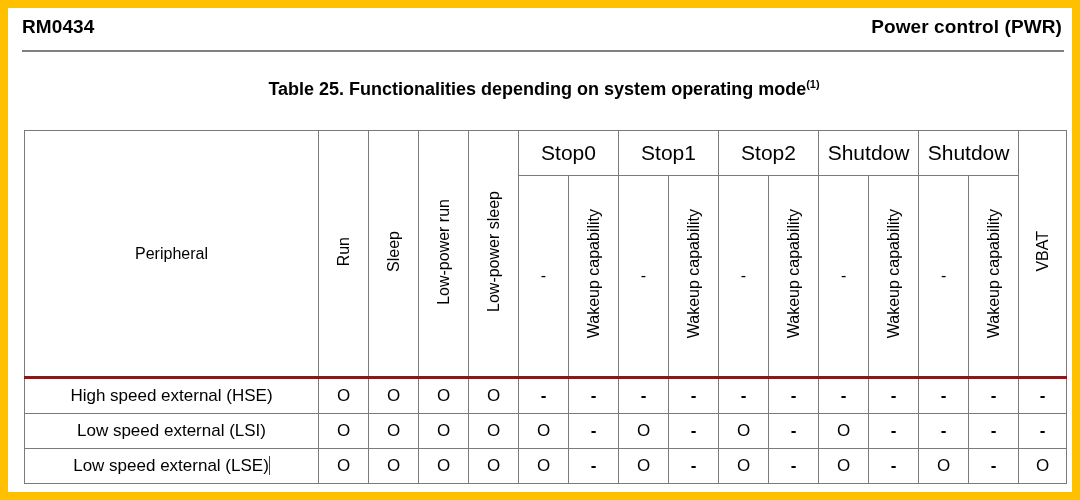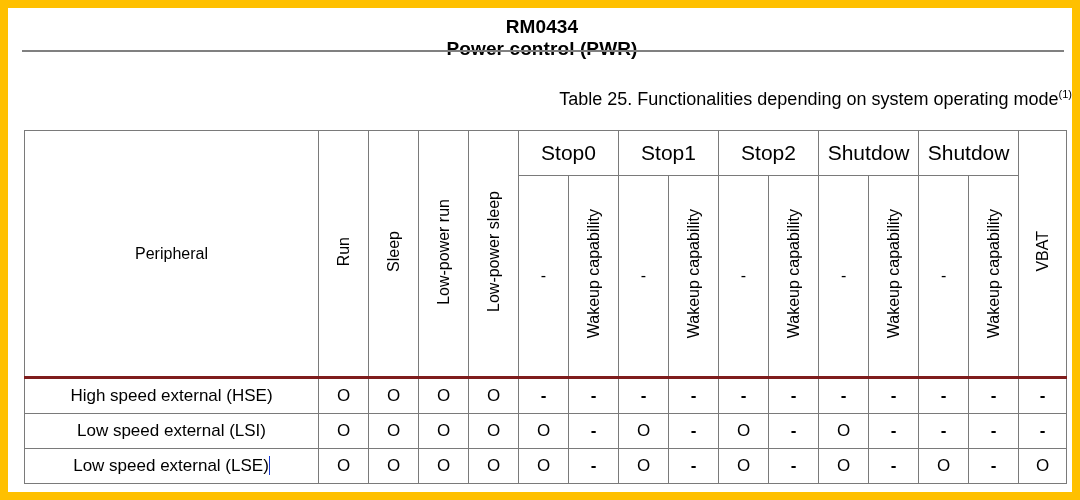--- a/index.html
+++ b/index.html
@@ -32,45 +32,44 @@
     position: absolute;
     left: 8px;
     top: 6px;
     width: 1050px;
     height: 44px;
     box-sizing: border-box;
   }
   .doc-header-row {
     display: flex;
     justify-content: space-between;
-    align-items: center;
+    align-items: flex-end;
     padding: 2px 4px 0 6px;
     font-size: 19px;
     font-weight: bold;
     letter-spacing: 0.1px;
-    flex-direction: column;
   }
   .doc-header-rule {
     position: absolute;
     left: 6px;
     top: 36px;
     width: 1042px;
     height: 2px;
     background: #808080;
   }
 
   
   .table-caption {
     position: absolute;
     left: 8px;
-    top: 80px;
+    top: 70px;
     width: 1056px;
-    text-align: right;
+    text-align: center;
     font-size: 18px;
-    font-weight: normal;
+    font-weight: bold;
     white-space: nowrap;
   }
   .table-caption sup {
     font-size: 11px;
     vertical-align: super;
   }
 
   
   .table-wrap {
     position: absolute;

